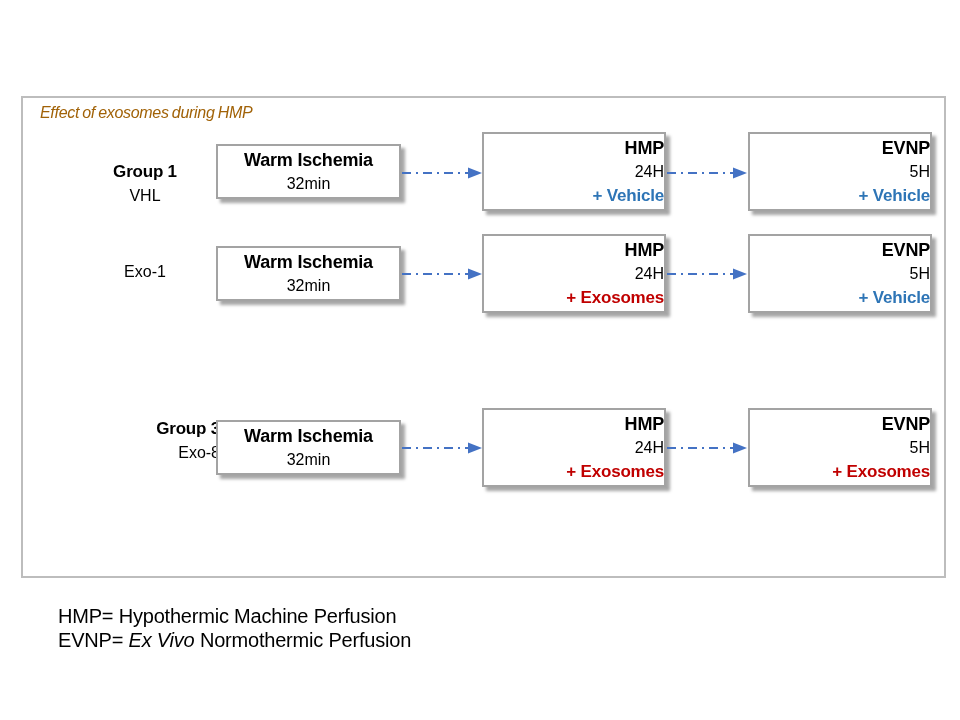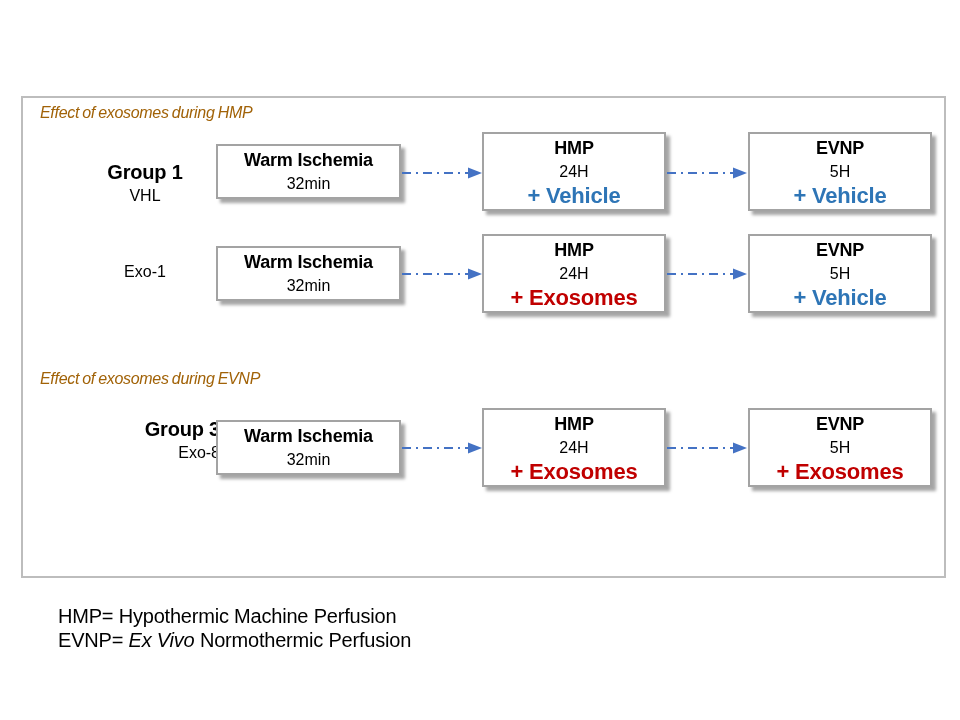--- a/index.html
+++ b/index.html
@@ -30,39 +30,39 @@
     white-space: nowrap;
   }
 
   .group-label {
     position: absolute;
     width: 150px;
     text-align: center;
     line-height: 24px;
     font-size: 16px;
   }
-  .group-label .gname { font-weight: bold; font-size: 20px; letter-spacing: -0.2px; }
+  .group-label .gname { font-weight: bold; font-size: 17px; letter-spacing: -0.2px; }
 
   .fbox {
     position: absolute;
     background: #ffffff;
     border: 2px solid #a3a3a3;
     box-shadow: 4px 4px 3px rgba(0,0,0,0.35);
     text-align: center;
     display: flex;
     flex-direction: column;
     justify-content: center;
     line-height: 24px;
   }
   .fbox .b-title { font-weight: bold; font-size: 18px; letter-spacing: -0.2px; }
   .fbox .b-sub   { font-size: 16px; }
-  .fbox .b-add   { font-weight: bold; font-size: 22px; letter-spacing: -0.2px; }
+  .fbox .b-add   { font-weight: bold; font-size: 17px; letter-spacing: -0.2px; }
 
   .wi-box  { width: 185px; height: 55px; justify-content: center; }
-  .ph-box  { width: 184px; height: 79px; }
+  .ph-box  { width: 184px; height: 79px; align-items: flex-end; }
 
   .arrow { position: absolute; overflow: visible; }
 
   .legend {
     position: absolute;
     left: 35px; top: 506px;
     font-size: 20px;
     line-height: 24px;
     letter-spacing: -0.2px;
     white-space: nowrap;
@@ -133,21 +133,20 @@
       <line x1="0" y1="6" x2="66" y2="6" stroke-width="2.2" stroke-dasharray="9 5 2 5" stroke="#4472C4"></line>
       <polygon points="66,0.5 80,6 66,11.5" fill="#4472C4"></polygon>
     </svg>
 
     <div class="fbox ph-box" style="left:725px; top:136px;">
       <div class="b-title">EVNP</div>
       <div class="b-sub">5H</div>
       <div class="b-add" style="color: rgb(46, 117, 182);">+ Vehicle</div>
     </div>
 
-    <div class="section-title" style="left:17px; top:272px;">Effect of exosomes during EVNP</div>
 
     <div class="group-label" style="left:47px; top:319px;text-align:right;">
       <div class="gname">Group 3</div>
       <div class="gsub">Exo-8</div>
     </div>
 
     <div class="fbox wi-box" style="left:193px; top:322px;">
       <div class="b-title">Warm Ischemia</div>
       <div class="b-sub">32min</div>
     </div>

